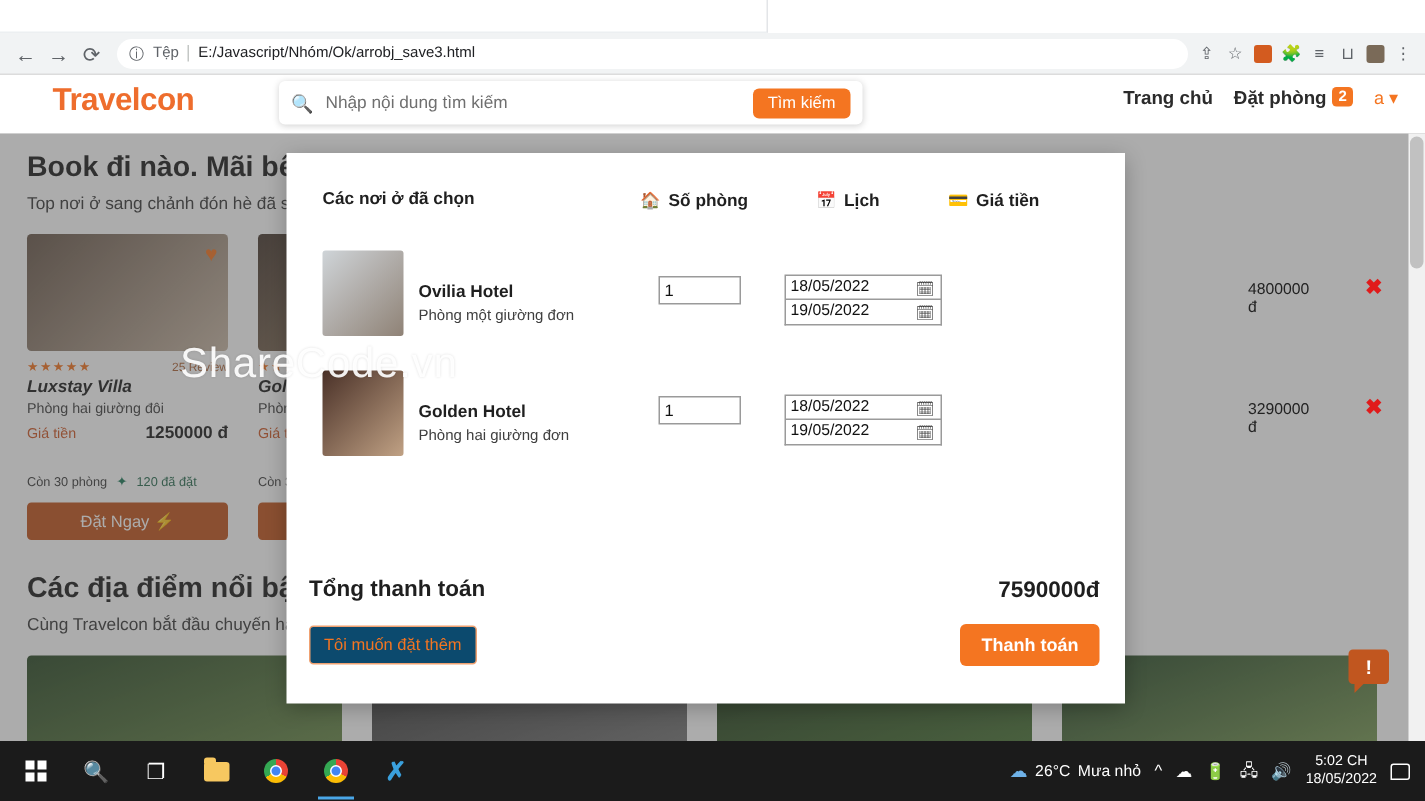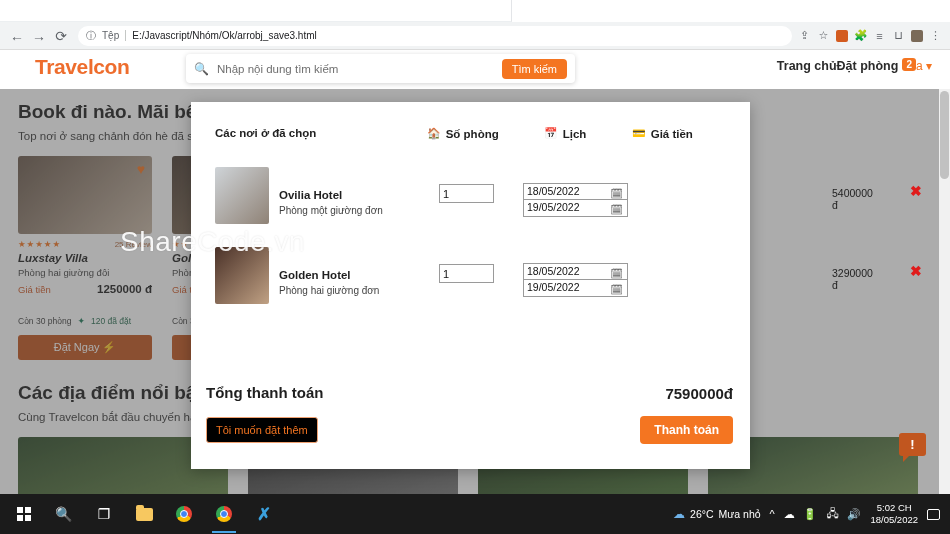--- a/index.html
+++ b/index.html
@@ -73,21 +73,21 @@
   .search-input {
     flex:1; border:0; outline:0; font-size:11.5px; color:#202124;
     font-family:"Liberation Sans", sans-serif; background:transparent;
   }
   .search-input::placeholder { color:#6f6f6f; }
   .search-btn {
     background:#f47521; color:#ffffff; font-size:11px; border:0; border-radius:4px;
     padding:4px 10px; font-family:"Liberation Sans", sans-serif; cursor:pointer;
   }
   .header-nav {
-    position:absolute; right:18px; top:58px; display:flex; align-items:center; 
+    position:absolute; right:18px; top:58px; display:flex; align-items:center; gap:14px;
   }
   .nav-link { font-size:12.5px; color:#2b2b2b; font-weight:bold; }
   .cart-badge {
     display:inline-block; background:#f47521; color:#fff; font-size:10px; font-weight:bold;
     border-radius:3px; padding:1px 4px; margin-left:4px; vertical-align:2px;
   }
   .acct { font-size:12px; color:#f47521; }
 
   
   .page-body {
@@ -166,21 +166,21 @@
   .cal-glyph { position:absolute; right:4px; top:2px; font-size:10px; color:#333; }
   .brow-price { position:absolute; left:641px; top:26px; font-size:10.5px; color:#222; }
   .brow-del {
     position:absolute; left:719px; top:22px; font-size:14px; font-weight:bold; color:#e01b1b; cursor:pointer;
   }
 
   .modal-footer { position:absolute; left:0; bottom:0; width:559px; height:92px; }
   .total-label { position:absolute; left:15px; top:7px; font-size:15px; font-weight:bold; color:#1f1f1f; }
   .total-value { position:absolute; right:17px; top:8px; font-size:15px; font-weight:bold; color:#1f1f1f; }
   .add-more-btn {
-    position:absolute; left:15px; top:40px; background:#000000; color:#f47521;
+    position:absolute; left:15px; top:40px; background:#0c4a6e; color:#f47521;
     border:1px solid #f0a171; border-radius:3px; font-size:11px; padding:6px 9px;
     font-family:"Liberation Sans", sans-serif; cursor:pointer;
   }
   .pay-btn {
     position:absolute; right:17px; top:39px; background:#f47521; color:#ffffff;
     border:0; border-radius:4px; font-size:12px; font-weight:bold; padding:7px 14px;
     font-family:"Liberation Sans", sans-serif; cursor:pointer;
   }
 
   
@@ -442,21 +442,21 @@
         <div class="date-stack">
           <div class="date-input">
             <span class="date-text">18/05/2022</span>
             <span class="cal-glyph">🗓</span>
           </div>
           <div class="date-input">
             <span class="date-text">19/05/2022</span>
             <span class="cal-glyph">🗓</span>
           </div>
         </div>
-        <div class="brow-price">5400000 đ</div>
+        <div class="brow-price">4800000 đ</div>
         <div class="brow-del">✖</div>
       </div>
 
       <div class="brow">
         <div class="brow-thumb" style="background:linear-gradient(135deg,#4a3128,#c0a184)"></div>
         <div class="brow-name">Golden Hotel</div>
         <div class="brow-room">Phòng hai giường đơn</div>
         <input class="qty-input" type="text" value="1" style="">
         <div class="date-stack">
           <div class="date-input">

